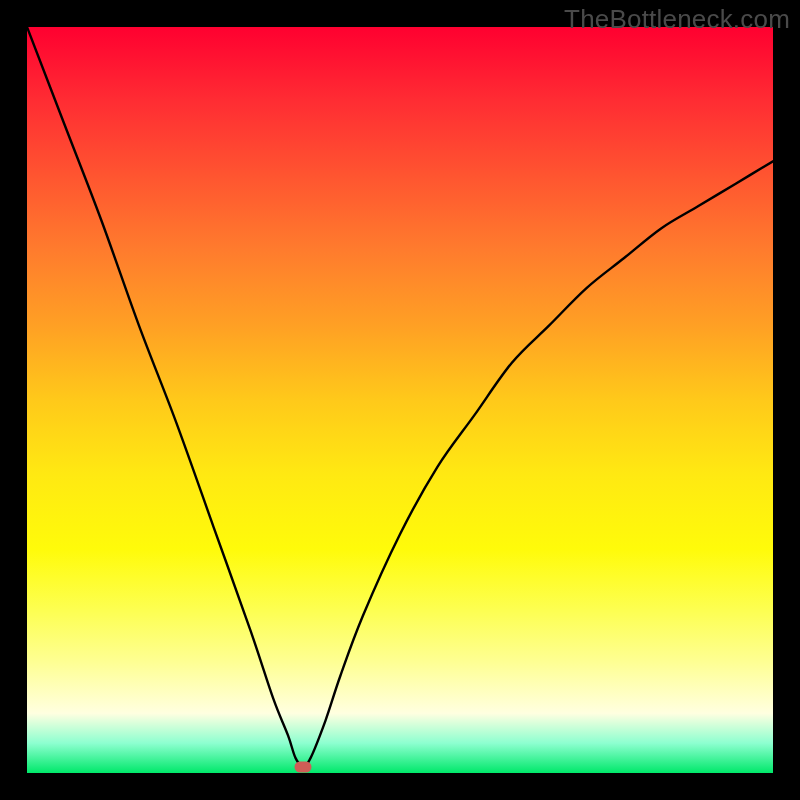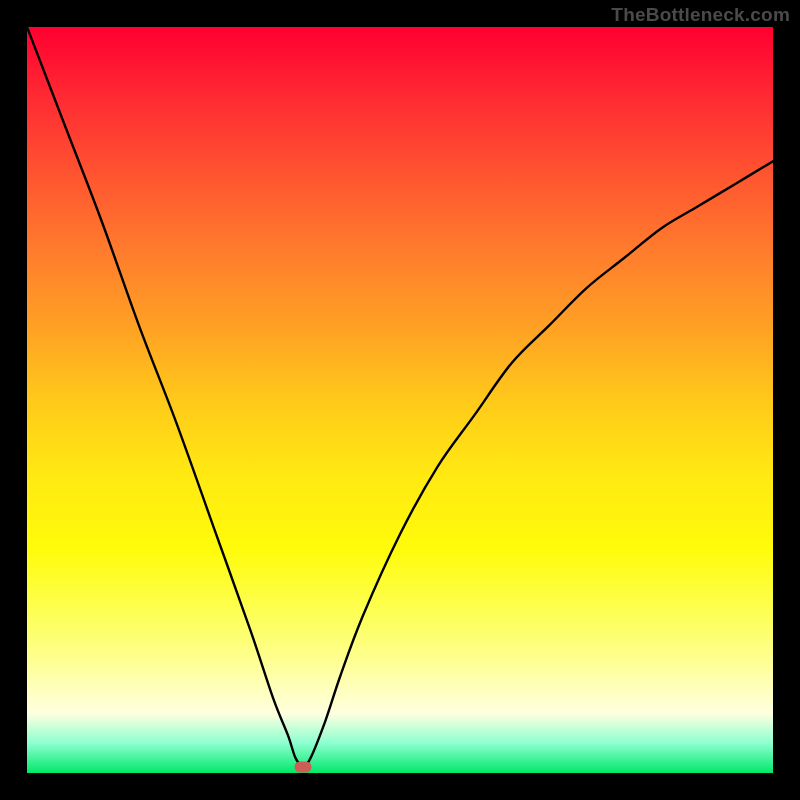--- a/index.html
+++ b/index.html
@@ -31,22 +31,22 @@
       #ffffe0 92%,
       #8dffd0 96%,
       #00e86a 100%
     );
   }
   .watermark {
     position: absolute;
     top: 4px;
     right: 10px;
     color: #4a4a4a;
-    font-size: 19px;
-    font-weight: 700;
+    font-size: 26px;
+    font-weight: 400;
     letter-spacing: 0.2px;
     z-index: 10;
   }
   svg.curve {
     position: absolute;
     left: 0;
     top: 0;
     width: 746px;
     height: 746px;
   }

